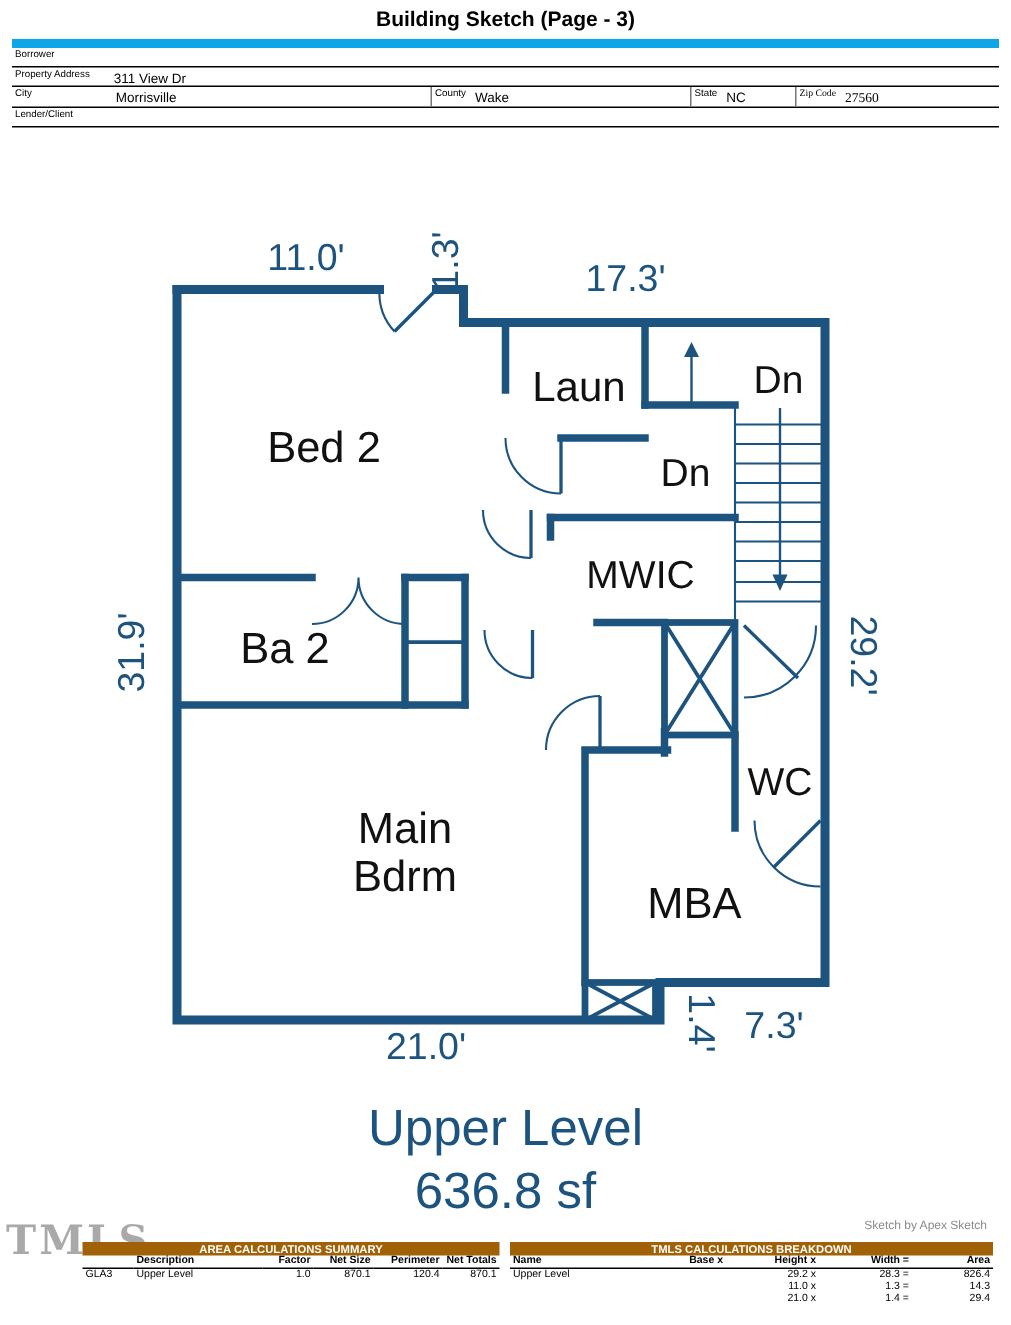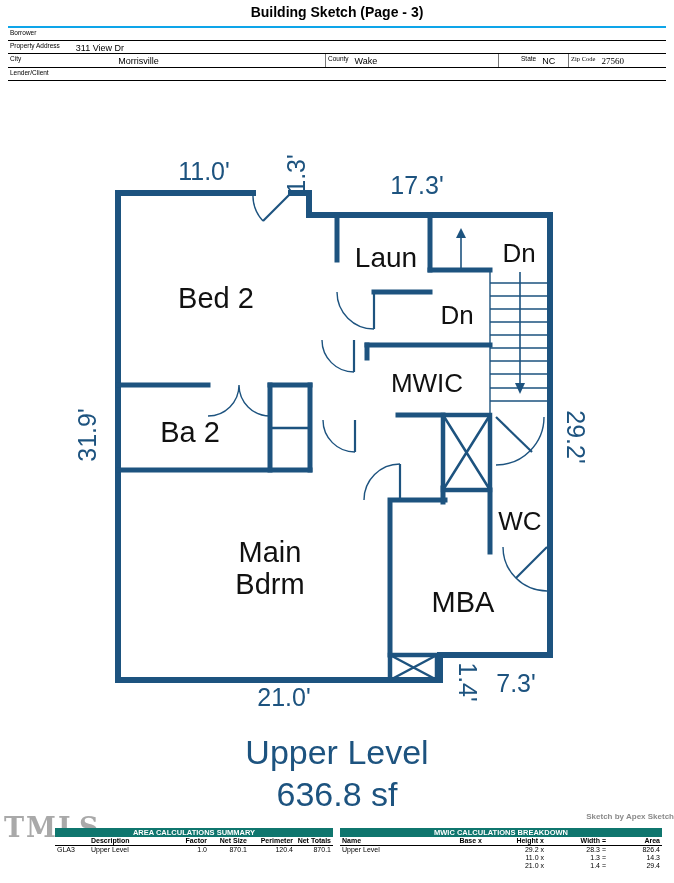--- a/index.html
+++ b/index.html
@@ -3,42 +3,42 @@
 <meta charset="utf-8">
 <style>
   :root{ --accent:#1d537f; }
   *{margin:0;padding:0;box-sizing:border-box;}
   html,body{background:#fff;}
   body{width:674px;height:883px;font-family:"Liberation Sans",sans-serif;color:#000;position:relative;}
   .page{position:relative;width:674px;height:883px;background:#fff;overflow:hidden;}
 
   .title{position:absolute;top:4px;left:0;width:100%;text-align:center;font-size:14px;font-weight:bold;}
 
-  .form{position:absolute;top:26px;left:8px;width:658px;border-top:2px solid #0ea5e9;}
+  .form{position:absolute;top:26px;left:8px;width:658px;border-top:6px solid #0ea5e9;}
   .frow{display:flex;border-bottom:1px solid #000;align-items:flex-start;position:relative;}
   .h13{height:13px;} .h14{height:14px;}
   .flabel{font-size:6.5px;padding:1px 0 0 2px;white-space:nowrap;}
   .fvalue{font-size:9px;padding-top:2px;white-space:nowrap;}
   .fcell{display:flex;height:100%;align-items:flex-start;}
   .fcell + .fcell{border-left:1px solid #777;}
-  .c1{width:279px;gap:41px;} .c2{width:173px;margin-left:38px;} .c3{width:70px;padding-left:20px;} .c4{flex:1;font-family:Liberation Serif, serif;}
+  .c1{width:279px;} .c2{width:173px;} .c3{width:70px;} .c4{flex:1;font-family:Liberation Serif, serif;}
   .ind-lg{margin-left:56px;} .ind-sm{margin-left:6px;} .ind-md{margin-left:16px;}
 
   .plan{position:absolute;top:140px;left:0;}
   svg text{font-family:"Liberation Sans",sans-serif;}
 
   .level{position:absolute;top:731px;left:0;width:674px;text-align:center;color:var(--accent);
          font-size:34px;line-height:42px;}
 
-  .credit{position:absolute;top:812px;right:0;font-size:8px;color:#8a8a8a;font-weight:bold;}
+  .credit{position:absolute;top:812px;right:16px;font-size:8px;color:#8a8a8a;}
 
   .tbl{position:absolute;top:828px;font-size:7px;}
   .tbl-left{left:55px;width:278px;}
   .tbl-right{left:340px;width:322px;}
-  .bar{background:#0f766e;color:#fff;font-weight:bold;text-align:center;font-size:7.5px;height:9px;line-height:9px;}
+  .bar{background:#a16207;color:#fff;font-weight:bold;text-align:center;font-size:7.5px;height:9px;line-height:9px;}
   table{border-collapse:collapse;width:100%;table-layout:fixed;}
   th{font-weight:bold;font-size:7px;height:8px;line-height:8px;padding:0 2px;text-align:left;border-bottom:1px solid #000;}
   td{font-size:7px;height:8px;line-height:8px;padding:0 2px;white-space:nowrap;overflow:hidden;}
   th.num,td.num{text-align:right;}
 
   .watermark{position:absolute;top:812px;left:4px;font-family:"DejaVu Serif",serif;font-size:27px;
              font-weight:bold;color:#9b9b9b;letter-spacing:2px;opacity:.85;}
 </style>
 </head>
 <body>
@@ -201,21 +201,21 @@
         <td class="num">1.0</td>
         <td class="num">870.1</td>
         <td class="num">120.4</td>
         <td class="num">870.1</td>
       </tr>
     </tbody>
       </table>
   </div>
 
   <div class="tbl tbl-right">
-    <div class="bar">MWIC CALCULATIONS BREAKDOWN</div>
+    <div class="bar">TMLS CALCULATIONS BREAKDOWN</div>
     <table>
       <colgroup>
           <col style="width:100px">
           <col style="width:44px">
           <col style="width:62px">
           <col style="width:62px">
           <col style="width:54px">
         </colgroup>
       <tbody>
           <tr>

